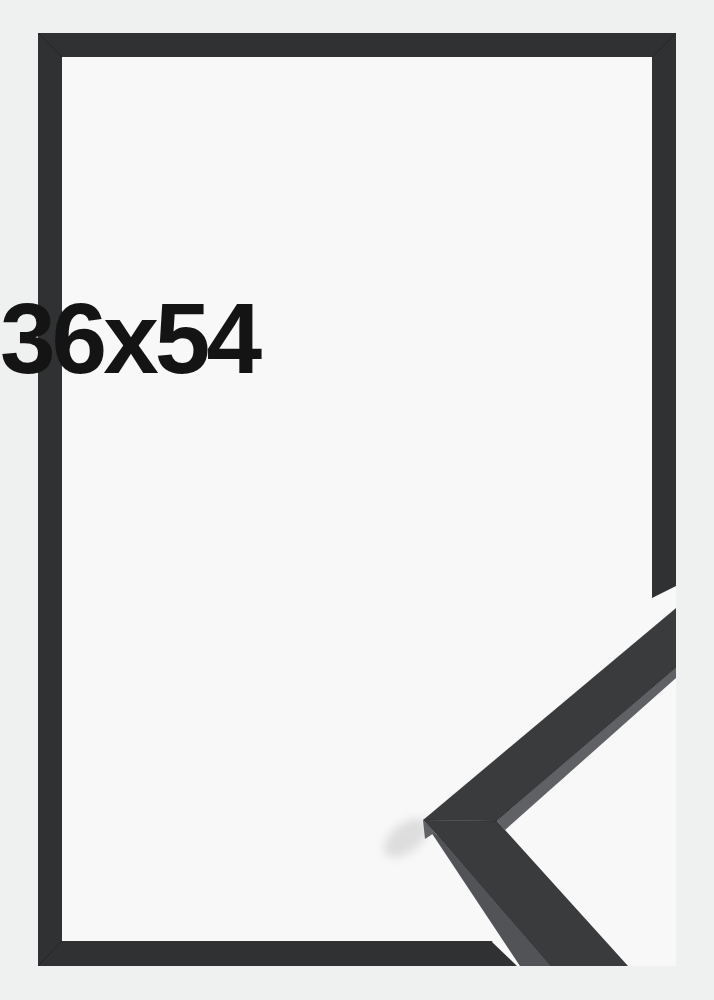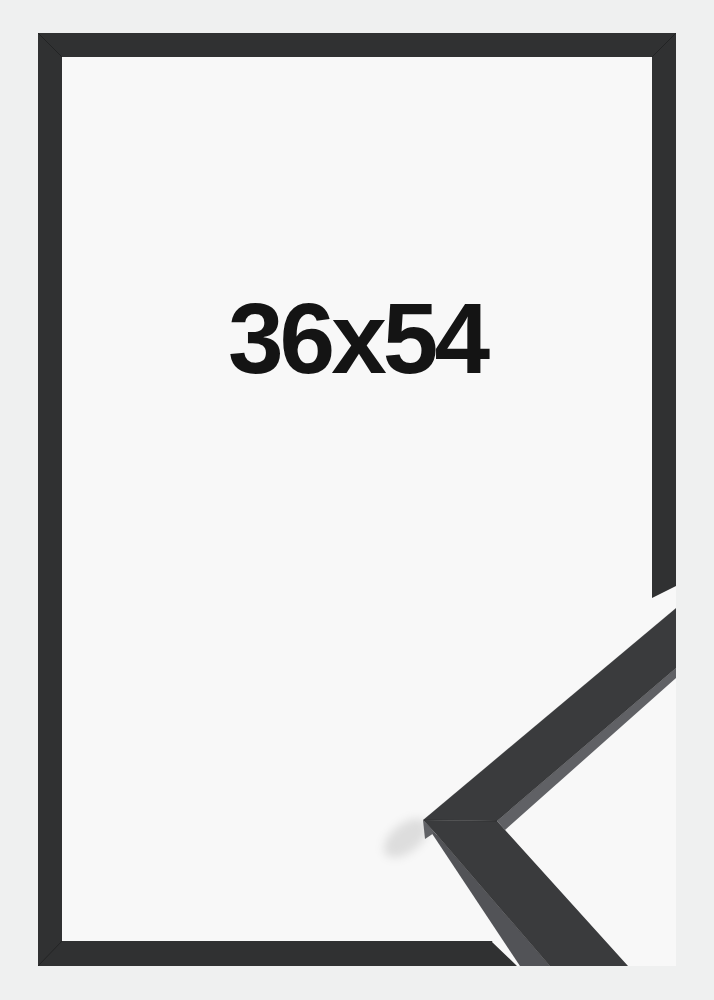--- a/index.html
+++ b/index.html
@@ -28,21 +28,20 @@
   .moulding-side { fill: var(--c-moulding-side, #525357); }
   .moulding-lip  { fill: var(--c-moulding-lip, #606165); }
   .seam          { stroke: rgba(0,0,0,0.22); stroke-width: 1; fill: none; }
   .edge-light    { stroke: rgba(255,255,255,0.12); stroke-width: 1; fill: none; }
   .soft-shadow   { fill: rgba(0,0,0,0.11); }
   .size-label {
     position: absolute;
     left: 0;
     top: 288px;
     width: 714px;
-    text-align: center;
     font-size: 100px;
     line-height: 1;
     font-weight: bold;
     letter-spacing: -4px;
     color: var(--c-label-text, #141414);
     user-select: none;
   }
 </style>
 </head>
 <body>

